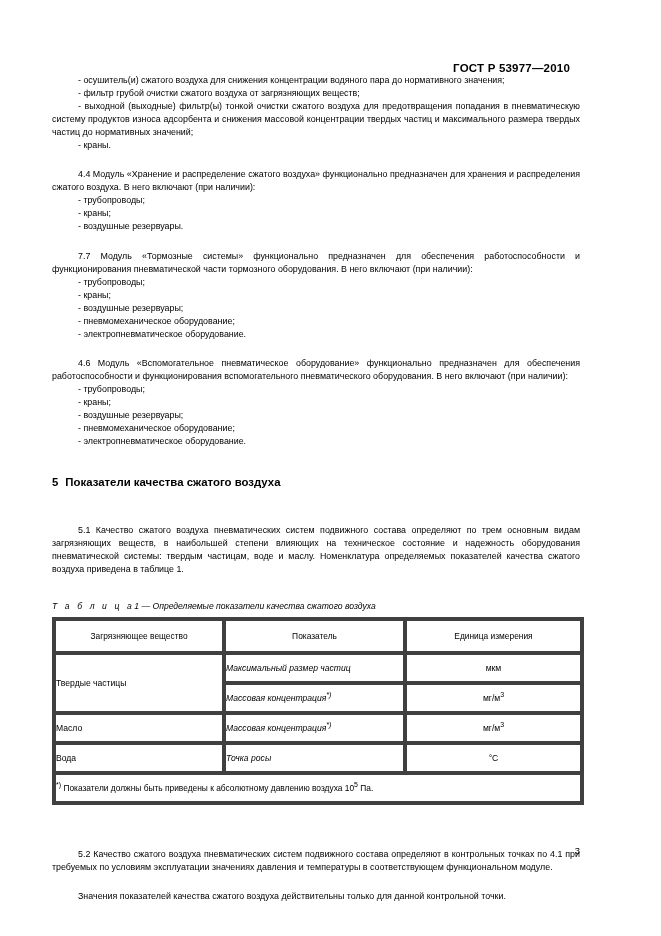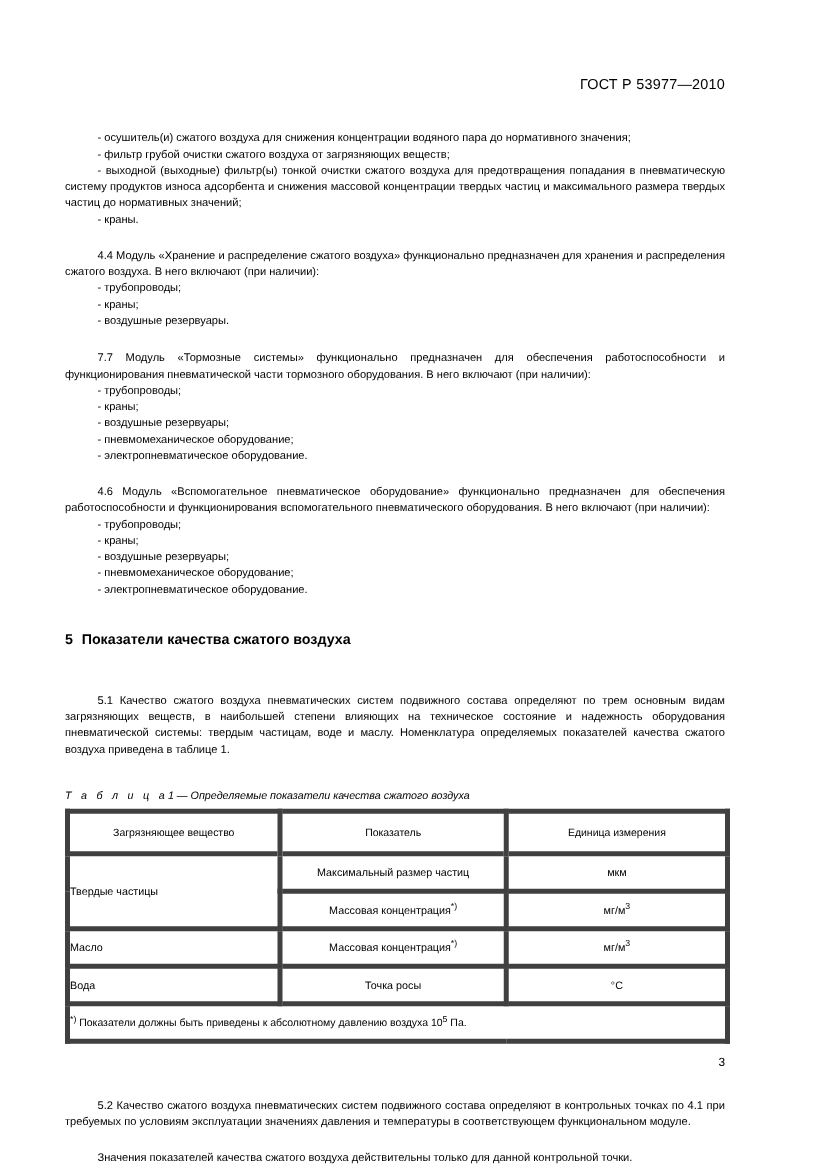--- a/index.html
+++ b/index.html
@@ -22,33 +22,33 @@
   .content {
     position: absolute;
     left: 52px;
     top: 0;
     width: 528px;
   }
 
   
   .running-head {
     position: absolute;
-    right: 0;
+    right: 10px;
     top: 62px;
     font-size: 11.5px;
-    font-weight: normal;
+    font-weight: bold;
     letter-spacing: 0.2px;
     white-space: nowrap;
   }
 
   
   .body-block {
     position: absolute;
     left: 0;
-    top: 104px;
+    top: 74px;
     width: 528px;
   }
   p.para {
     margin: 0;
     font-size: 8.9px;
     line-height: 13.05px;
     text-align: justify;
     text-justify: inter-word;
     hyphens: none;
   }
@@ -103,21 +103,22 @@
   }
   table.qtable tbody td {
     height: 26px;
   }
   td.c1 {
     padding-left: 9px;
     text-align: left;
   }
   td.c2 {
     padding-left: 9px;
-    text-align: center;
+    text-align: left;
+    font-style: italic;
   }
   td.c3 {
     text-align: center;
   }
   td.footnote-cell {
     height: 24px;
     padding-left: 18px;
     text-align: left;
     font-size: 8.4px;
   }

